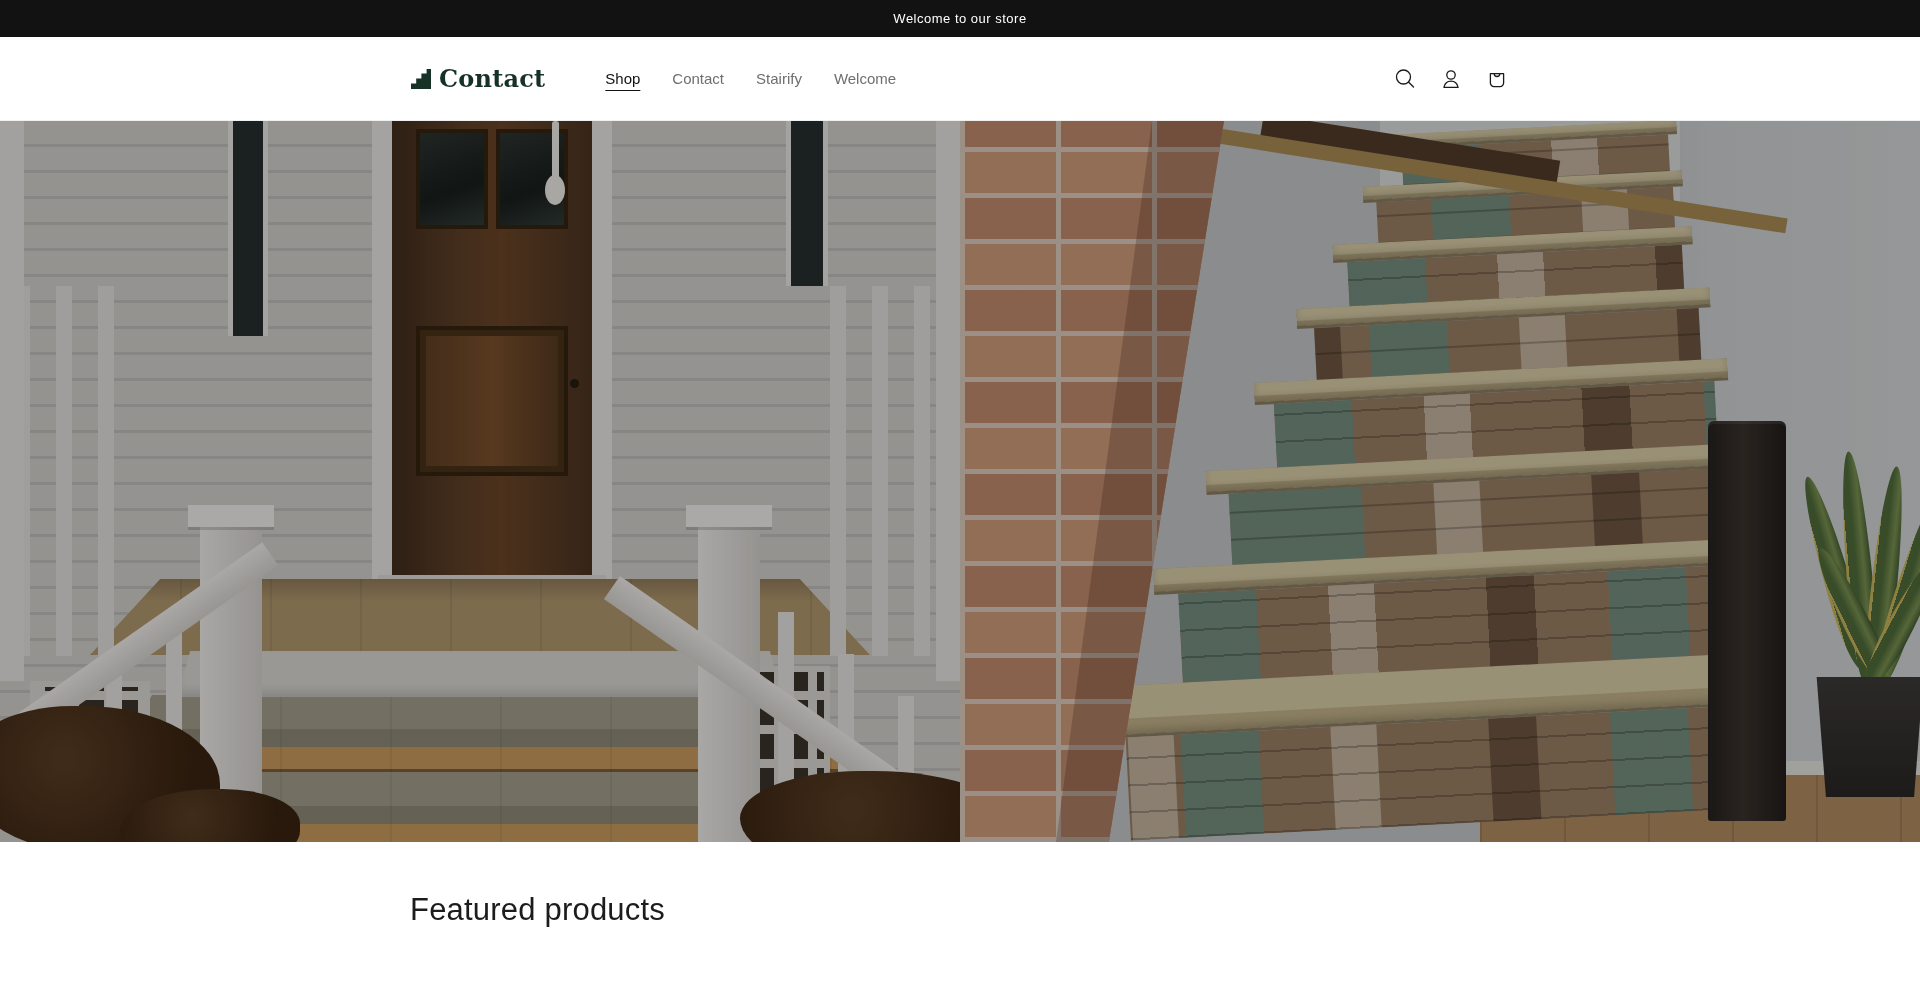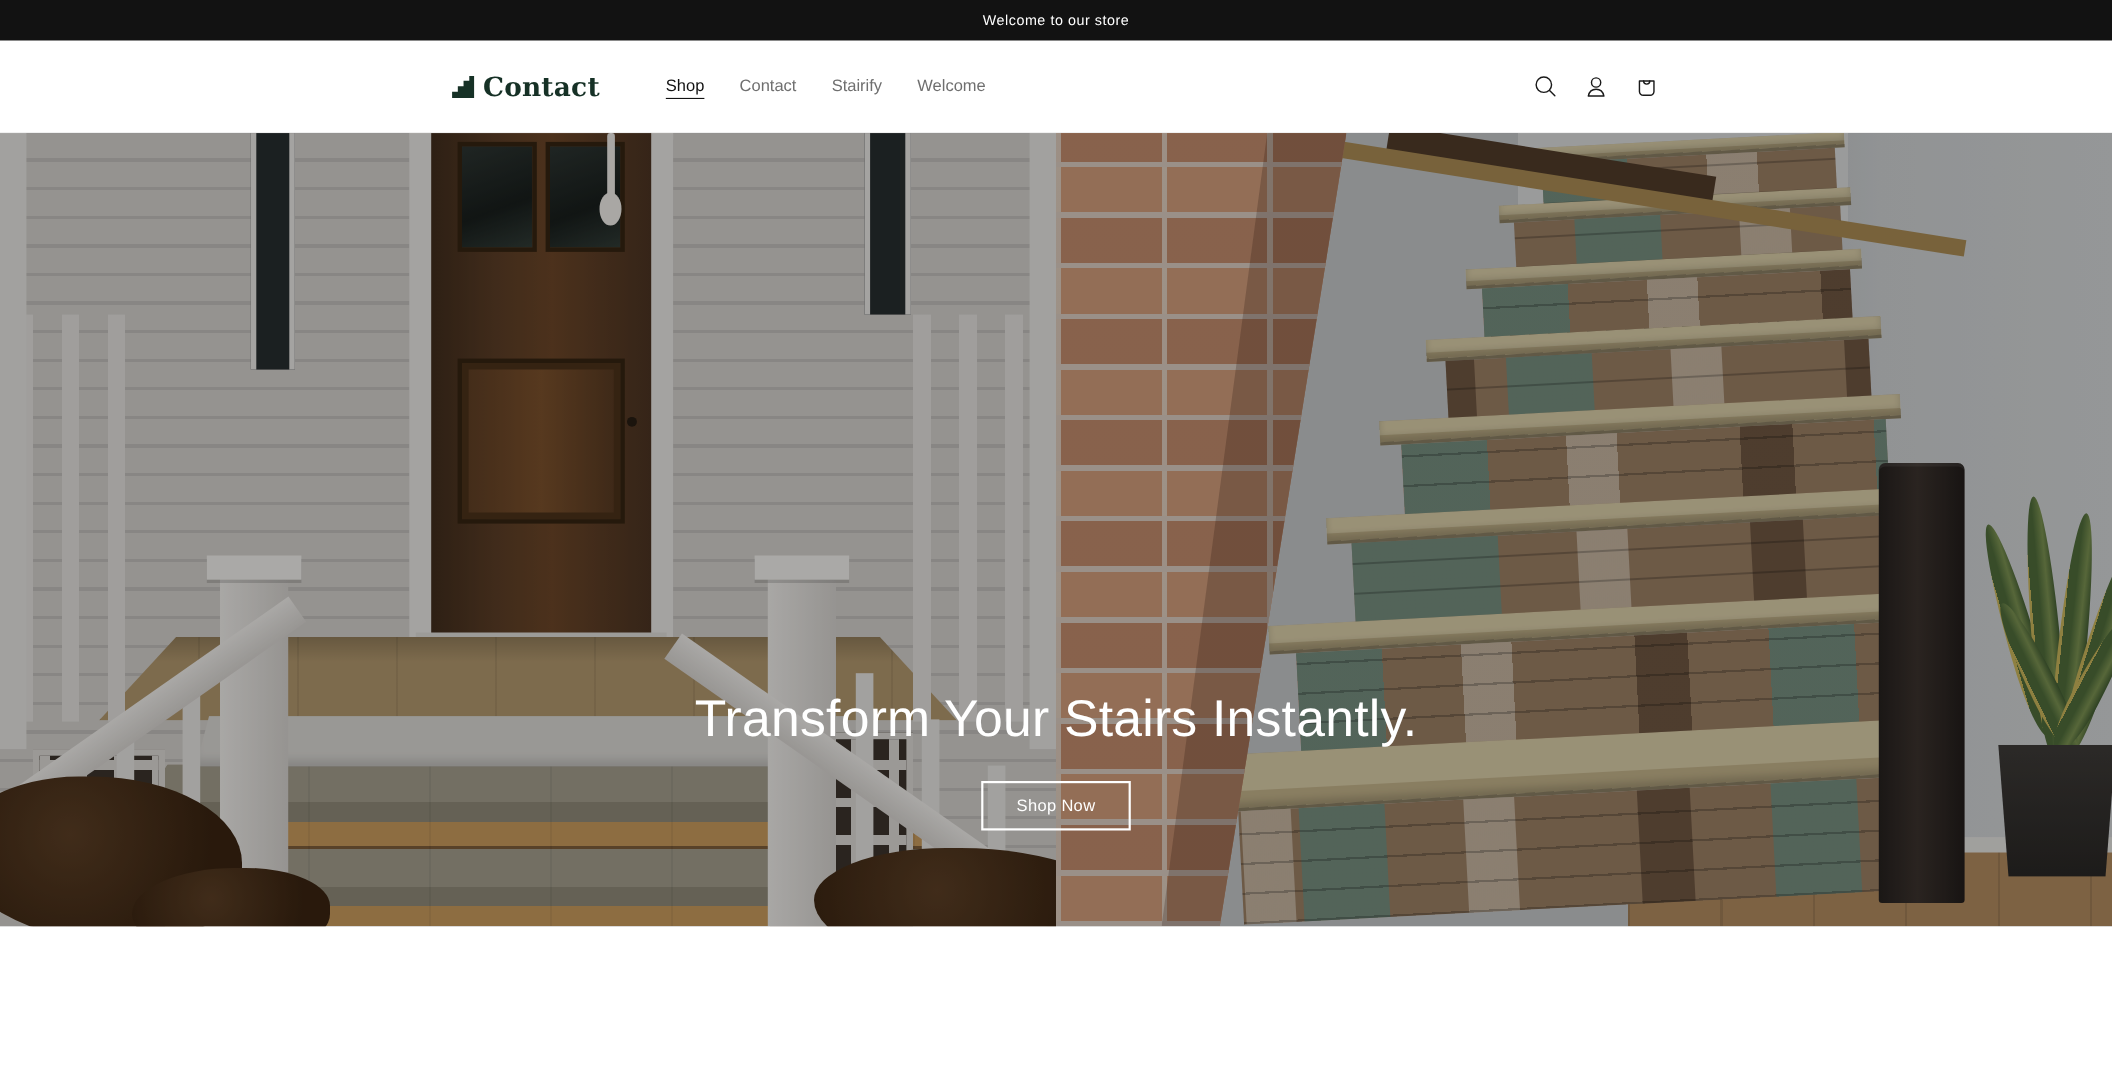--- a/index.html
+++ b/index.html
@@ -263,20 +263,19 @@
       <div class="leaf leaf2"></div>
       <div class="leaf leaf3"></div>
       <div class="leaf leaf4"></div>
       <div class="leaf leaf5"></div>
       <div class="leaf leaf6"></div>
       <div class="planter"></div>
     </div>
 
     <div class="hero-overlay"></div>
 
-    <div class="hero-content">
-      <h2>Transform Your Stairs Instantly.</h2>
-      <a class="btn-outline">Shop Now</a>
-    </div>
-  </div>
-
+  </div>
+
+  <div class="featured">
+    <h2>Featured products</h2>
+  </div>
 
 </div>
 
 </body></html>

